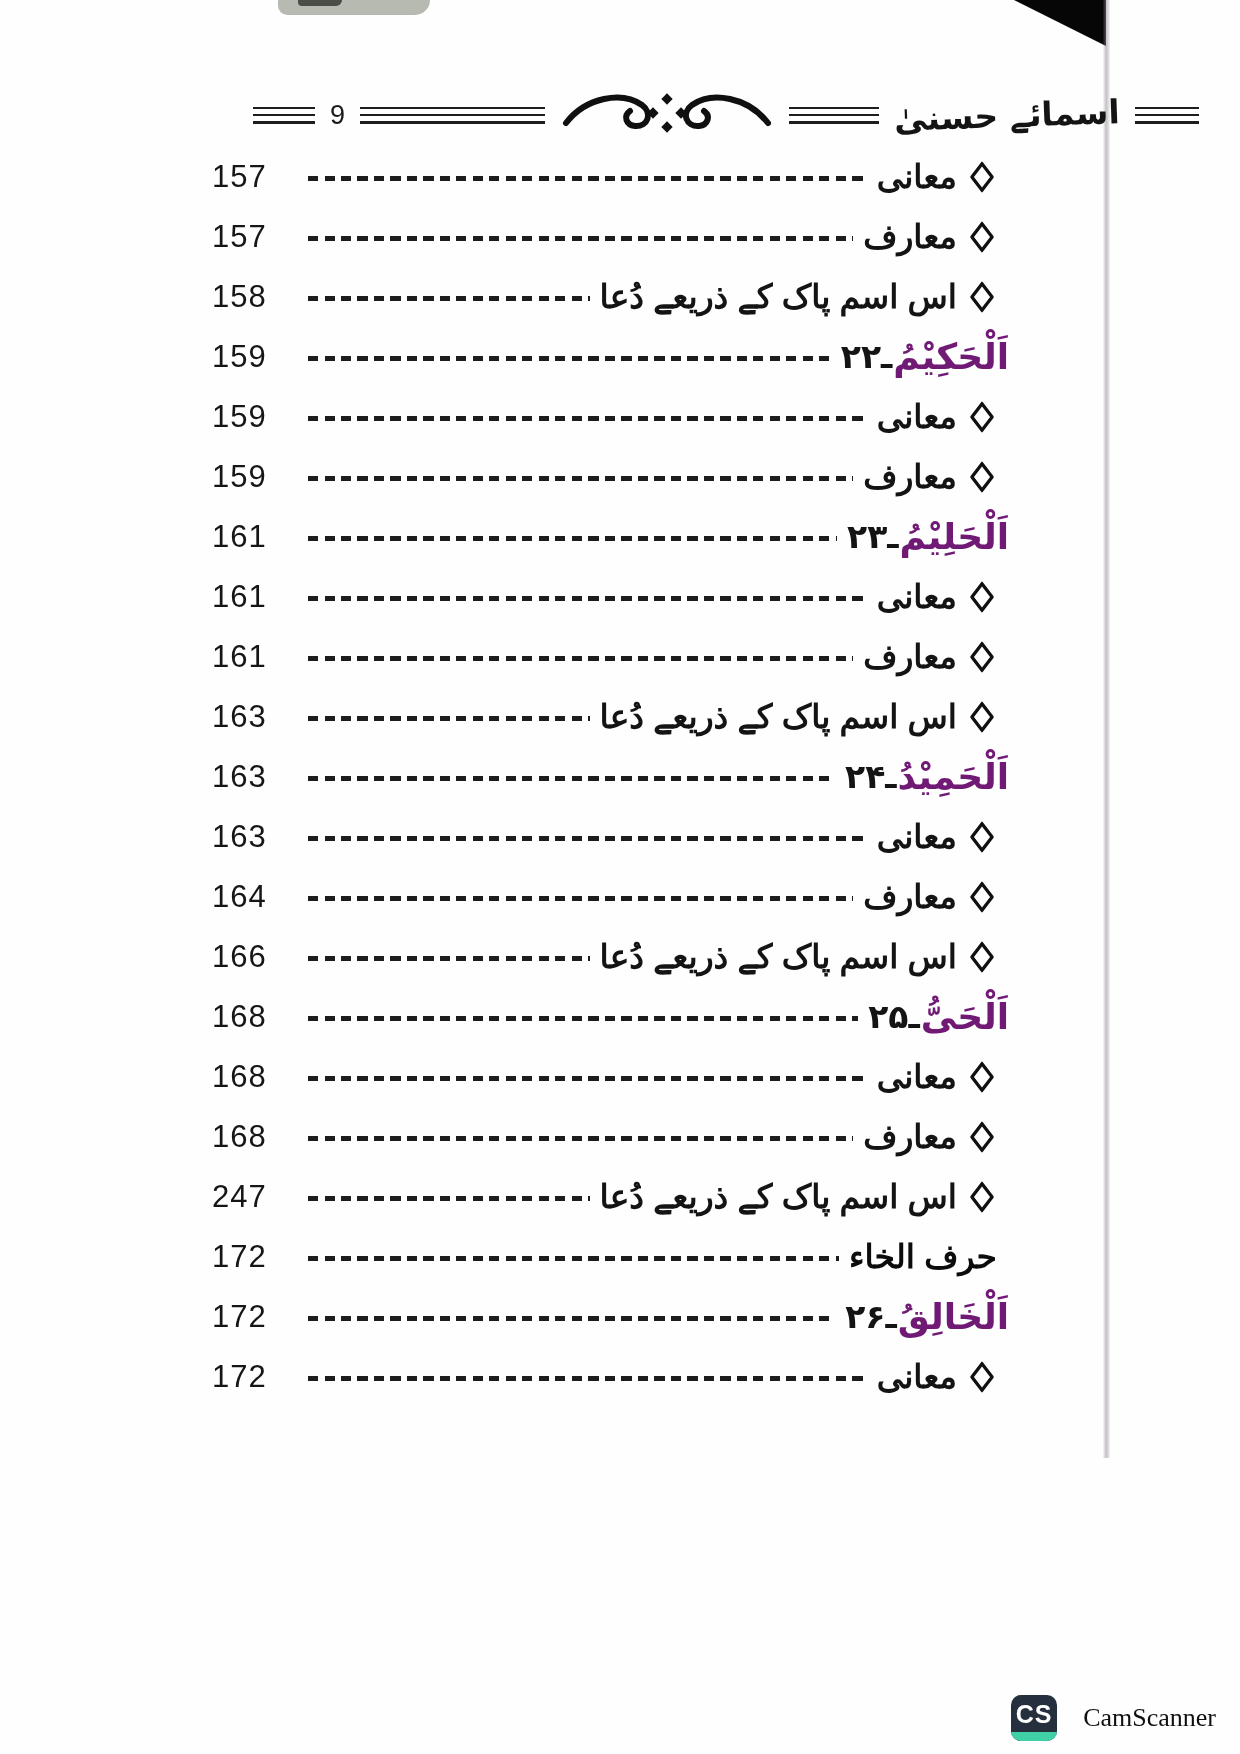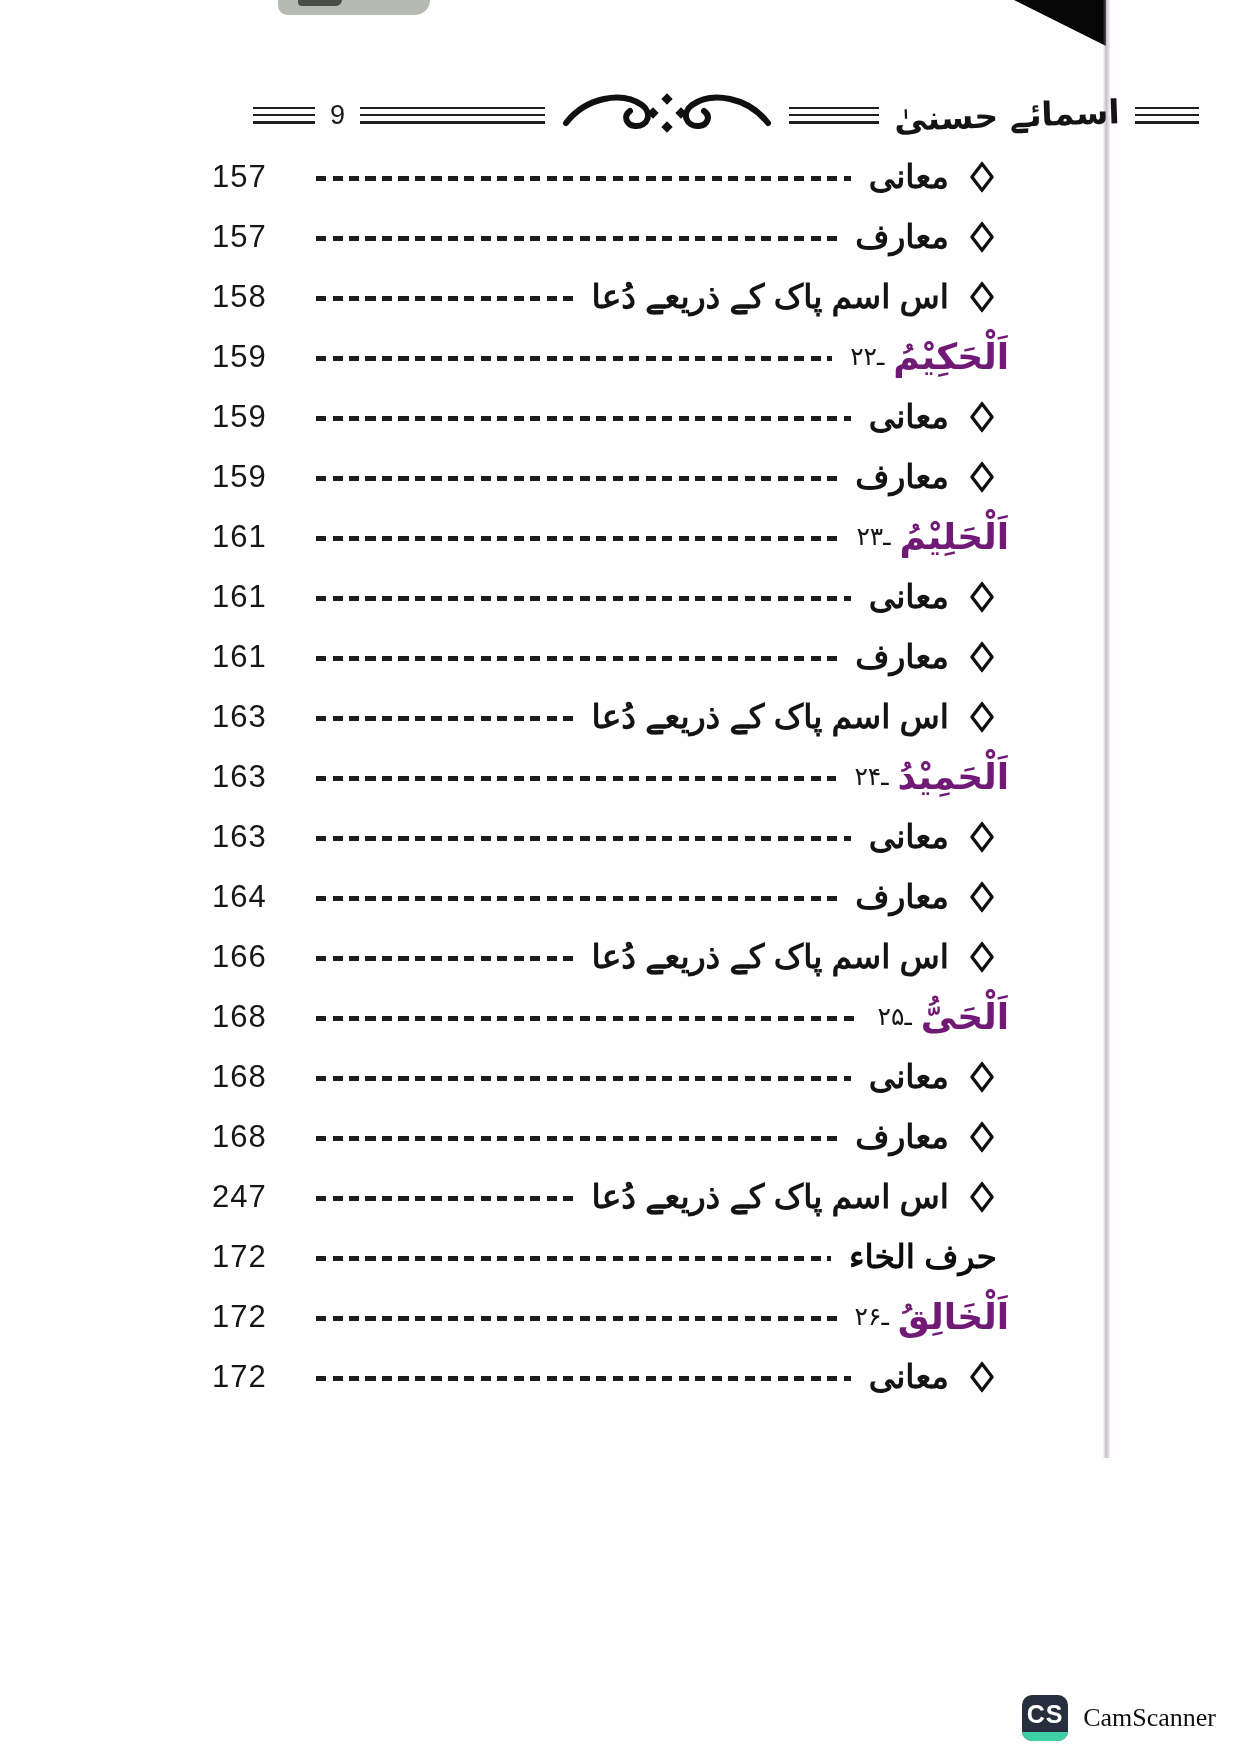--- a/index.html
+++ b/index.html
@@ -25,37 +25,37 @@
                     #1e1e1e 7px 9.5px,transparent 9.5px 14px,#1e1e1e 14px 17px);}
   .r1{width:62px;} .r2{width:185px;} .r3{width:90px;} .r4{width:64px;}
   .hnum{font-size:27px;color:#1a1a1a;flex:none;}
   .ornament{flex:none;}
   .htitle{font-family:"DejaVu Sans",sans-serif;font-size:33px;font-weight:700;
           color:#141414;flex:none;direction:rtl;unicode-bidi:isolate;
           transform:rotate(-2deg);}
 
   
   main.toc{position:absolute;top:158px;left:212px;right:243px;}
-  .toc-row{display:flex;align-items:center;height:37px;margin-bottom:23px;gap:8px;}
+  .toc-row{display:flex;align-items:center;height:37px;margin-bottom:23px;}
   .pageno{flex:none;width:92px;font-size:31px;color:#161616;letter-spacing:1px;}
   .leader{flex:1;height:5px;margin:4px 10px 0 4px;
           background:repeating-linear-gradient(to right,#1d1d1d 0 10px,transparent 10px 16.5px);}
-  .idx{flex:none;font-family:"DejaVu Sans",sans-serif;font-size:25px;font-weight:400;
+  .idx{flex:none;font-family:"DejaVu Sans",sans-serif;font-size:33px;font-weight:700;
        color:#141414;margin-right:1px;}
   .name{flex:none;font-family:"DejaVu Sans",sans-serif;font-size:36px;font-weight:700;
         color:#701a75;direction:rtl;unicode-bidi:isolate;}
   .label{flex:none;font-family:Liberation Sans, sans-serif;font-size:33px;font-weight:600;
          color:#141414;direction:rtl;unicode-bidi:isolate;}
   .type-section .label{font-weight:800;color:#0c0c0c;text-align:center;}
   .type-name{margin-right:-12px;}
   .bullet{flex:none;width:12px;height:12px;border:3px solid #101010;border-radius:1px;
           transform:scale(.95,1.25) rotate(45deg);margin-left:16px;margin-right:6px;}
 
   
-  .cam{position:absolute;right:24px;bottom:13px;display:flex;align-items:center;}
+  .cam{position:absolute;right:24px;bottom:13px;display:flex;align-items:center;gap:11px;}
   .cam-badge{position:relative;width:46px;height:46px;border-radius:10px;background:#252f3e;
              display:flex;align-items:center;justify-content:center;flex:none;overflow:hidden;}
   .cam-cs{color:#ffffff;font-weight:700;font-size:25px;letter-spacing:1px;margin-bottom:7px;}
   .cam-strip{position:absolute;left:0;right:0;bottom:0;height:9px;background:#3fd0a6;}
   .cam-name{font-family:"Liberation Serif",serif;font-size:26px;color:#101010;margin-left:15px;}
 </style>
 </head>
 <body>
 
 <div class="sheet">

